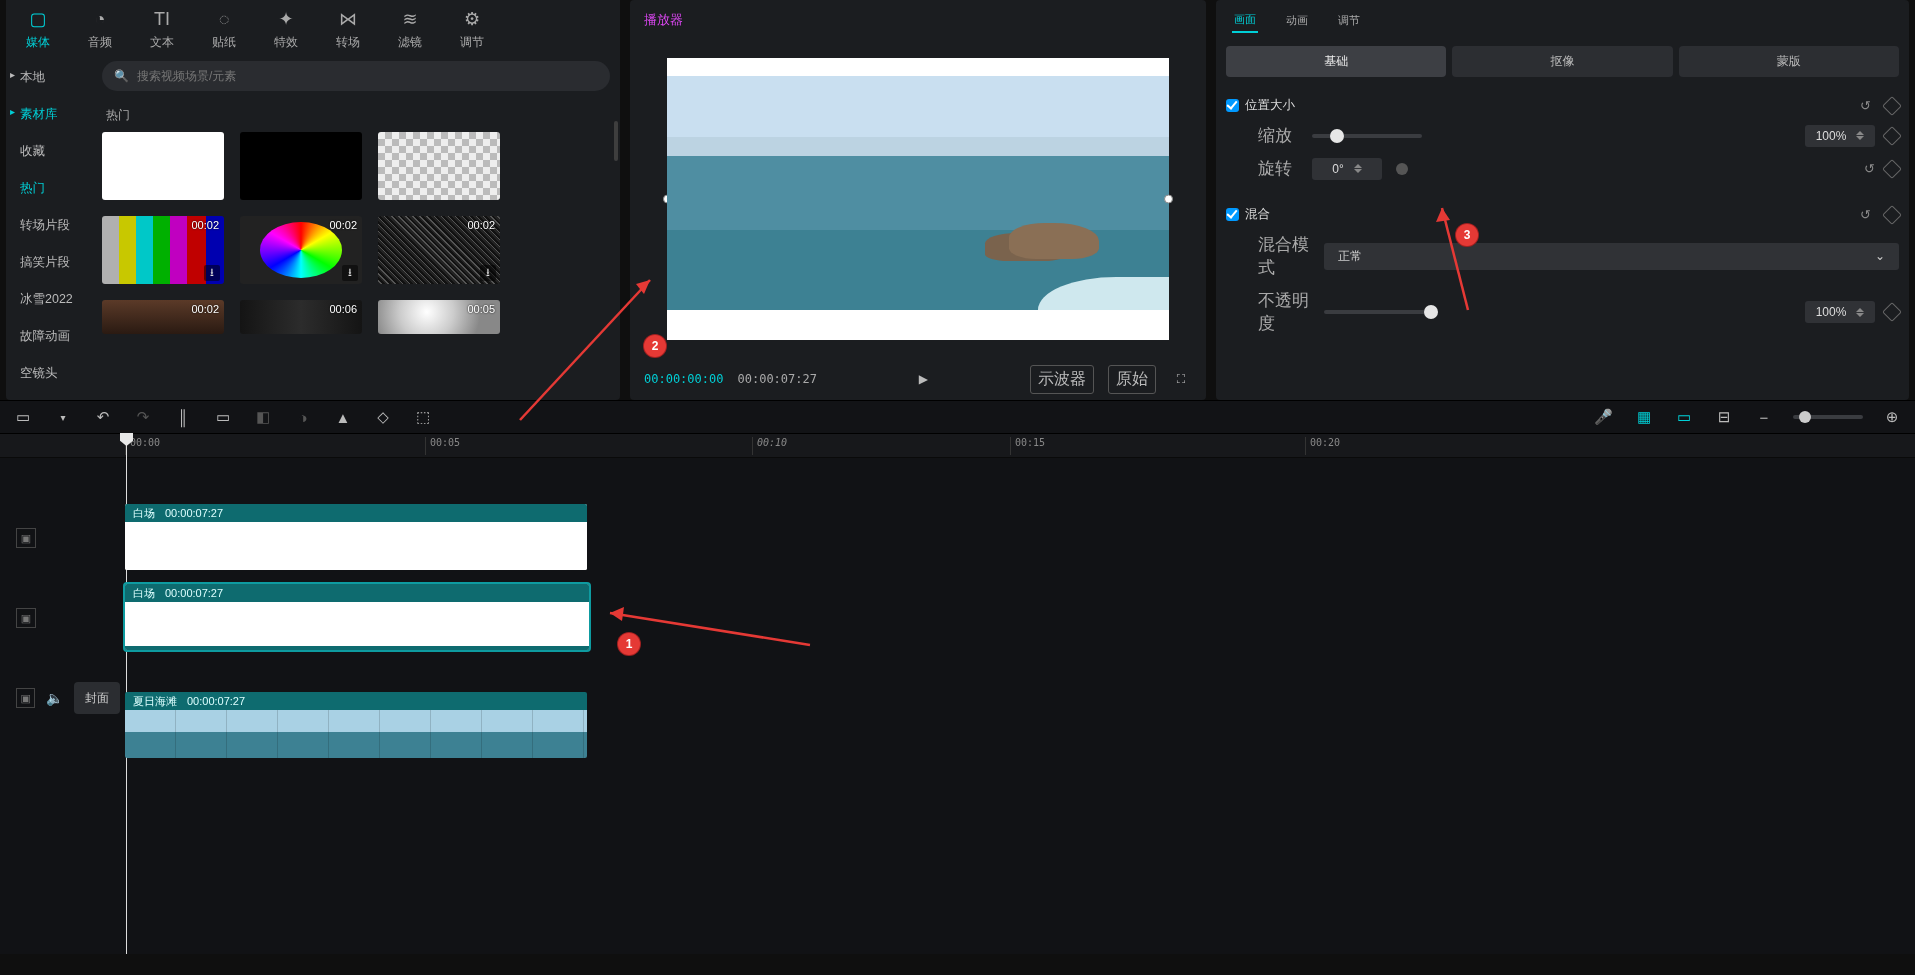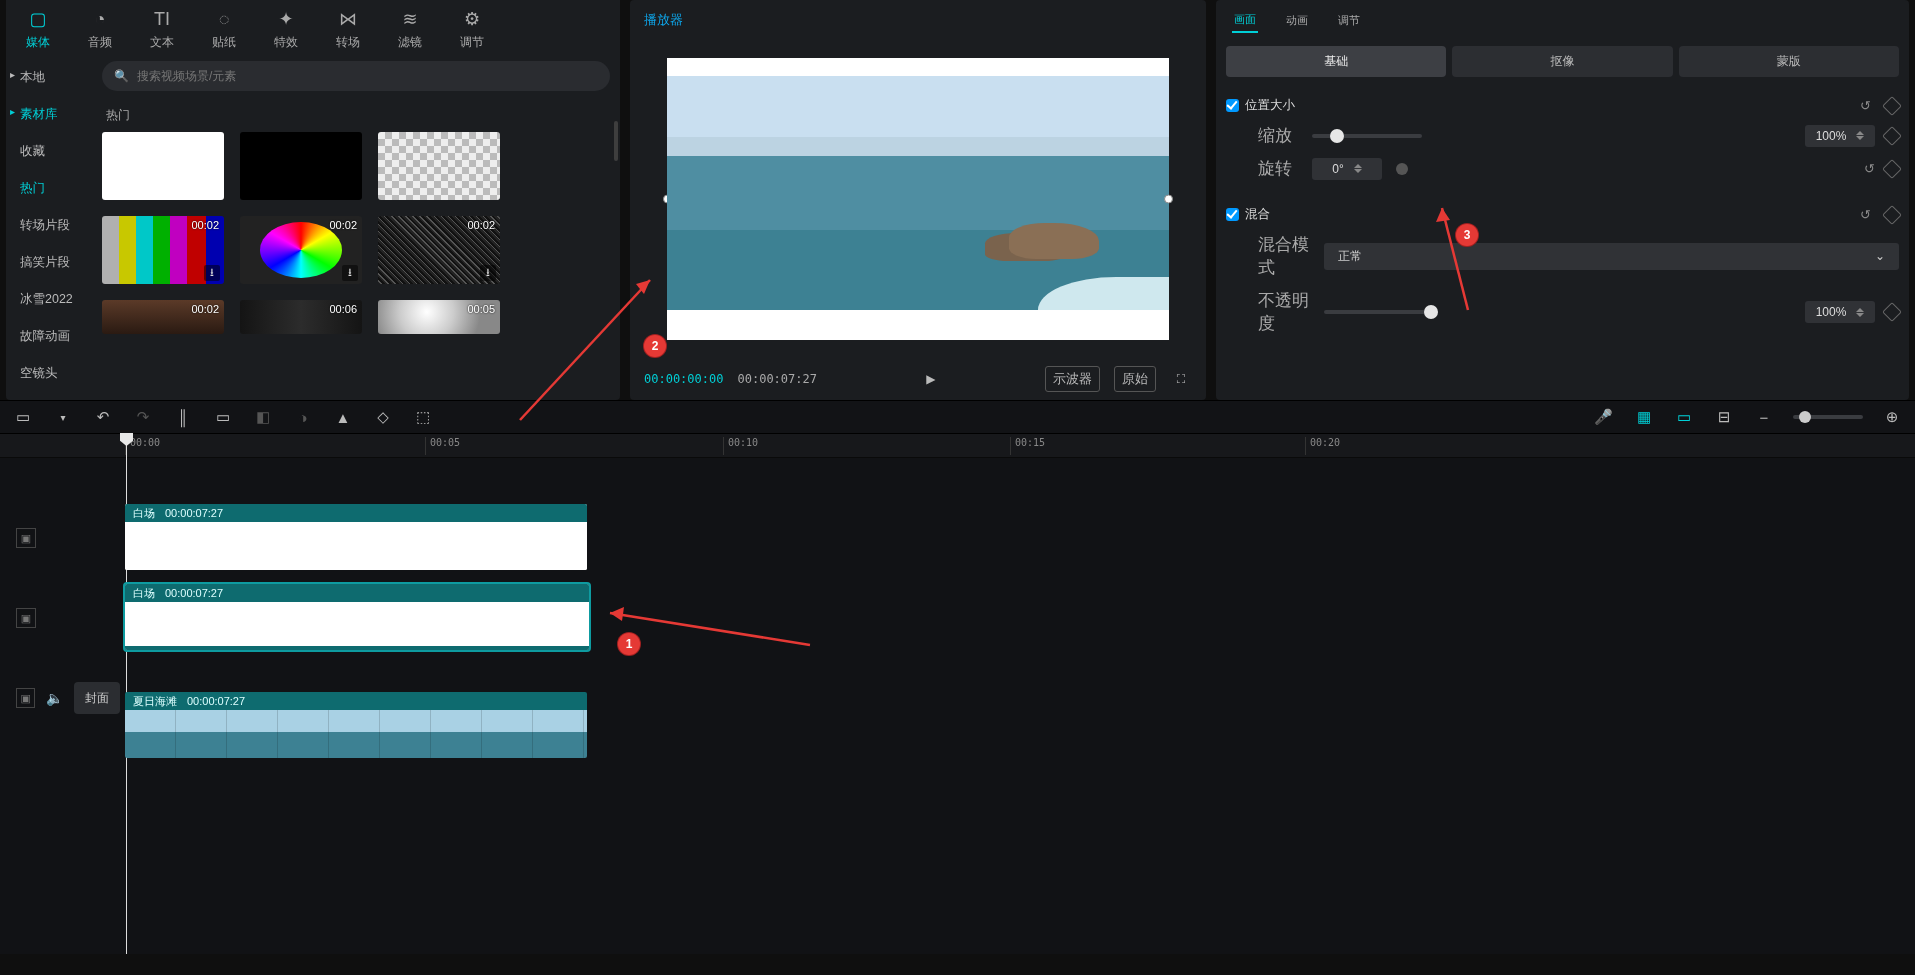--- a/index.html
+++ b/index.html
@@ -37,34 +37,34 @@
 .tb-bars { background: linear-gradient(90deg,#b0b0b0 0 14%,#c8c800 0 28%,#00c8c8 0 42%,#00b000 0 56%,#c000c0 0 70%,#c00000 0 85%,#0000b0 0 100%); }
 .tb-pm { background:#222; }
 .tb-pm::after{content:""; position:absolute; inset:6px 20px; background: conic-gradient(red,yellow,lime,cyan,blue,magenta,red); border-radius:50%;}
 .tb-noise { background: repeating-linear-gradient(45deg,#222 0 2px,#555 2px 3px,#111 3px 5px); }
 .tb-warm { background: linear-gradient(#5b3a28,#2a1a12); }
 .tb-dark2 { background: linear-gradient(90deg,#141414,#2c2c2c,#141414); }
 .tb-flash { background: radial-gradient(circle at 40% 35%, #fff, #ccc 35%, #888 70%); }
 
 
 .player-panel { width: 576px; display: flex; flex-direction: column; }
-.player-head { height: 40px; display: flex; align-items: center; padding: 0 14px; color: #0ea5e9; font-size: 13px; }
+.player-head { height: 40px; display: flex; align-items: center; padding: 0 14px; color: #d946ef; font-size: 13px; }
 .player-stage { flex: 1; display: flex; align-items: center; justify-content: center; padding: 6px 10px; }
 .canvas-wrap { width: 502px; height: 282px; background: #fff; position: relative; display:flex; align-items:flex-start; justify-content:center;}
 .canvas-wrap::before, .canvas-wrap::after { content:""; position:absolute; width:7px; height:7px; background:#fff; border:1px solid #888; border-radius:50%;}
 .canvas-wrap::before{ left:-4px; top:50%; transform:translateY(-50%);}
 .canvas-wrap::after{ right:-4px; top:50%; transform:translateY(-50%);}
 .sea-img { position: absolute; top: 18px; left:0; right:0; bottom:30px; background: linear-gradient(#c9dff0 0 26%, #bcd3e2 26% 34%, #4f8ea2 34% 66%, #3d8193 66% 100%); overflow:hidden;}
 .rock { position:absolute; right:14%; bottom:22%; width:90px; height:36px; background:#8a6f55; border-radius:40% 50% 30% 30%; box-shadow: -28px 6px 0 -4px #7a634d;}
 .shore { position:absolute; right:0; bottom:0; width:26%; height:14%; background:#cfe8ee; border-top-left-radius:60% 100%;}
 .player-ctrl { height: 42px; display: flex; align-items: center; padding: 0 14px; gap: 14px; }
 .tcur { color: #00cfd6; font-family: monospace; font-size: 12px;}
 .tdur { color: #aaa; font-family: monospace; font-size: 12px;}
 .spacer { flex: 1; }
-.pill { border: 1px solid #555; border-radius: 3px; padding: 3px 7px; color: #bbb; font-size: 13px; }
+.pill { border: 1px solid #555; border-radius: 3px; padding: 3px 7px; color: #bbb; font-size: 16px; }
 .iconbtn { width: 22px; height: 22px; display:flex; align-items:center; justify-content:center; color:#bbb; cursor:pointer;}
 
 
 .inspector { flex: 1; display: flex; flex-direction: column; padding: 0 10px 10px; }
 .insp-tabs { display: flex; gap: 26px; height: 40px; align-items: center; padding: 0 6px; }
 .insp-tab { color: #aaa; cursor: pointer; font-size: 11px; padding: 4px 2px;}
 .insp-tab.active { color: #00cfd6; border-bottom: 2px solid #00cfd6; }
 .sub-tabs { display: flex; gap: 6px; padding: 6px 0 14px; }
 .sub-tab { flex:1; text-align:center; background:#2c2e32; color:#bbb; padding:7px 0; border-radius:4px; font-size:12px; cursor:pointer;}
 .sub-tab.active { background:#3d3f44; color:#eee; }
@@ -341,21 +341,21 @@
   <div class="zoom-sl">
       <div class="zk"></div>
     </div>
   <div class="tbtn">⊕</div>
 </div>
 
 <div class="timeline">
   <div class="ruler" id="ruler">
       <div class="tick" style="left: 125px;">00:00</div>
       <div class="tick" style="left: 425px;">00:05</div>
-      <div class="tick" style="left: 723px;">00:10</div>
+      <div class="tick" style="left: 752px; font-style: italic;">00:10</div>
       <div class="tick" style="left: 1010px;">00:15</div>
       <div class="tick" style="left: 1305px;">00:20</div>
     </div>
   <div class="playhead" id="playhead" style="left: 126px;">
       <div class="head"></div>
     </div>
   <div class="tracks">
     <div class="track">
       <div class="track-gutter">
           <div class="gicon">▣</div>

